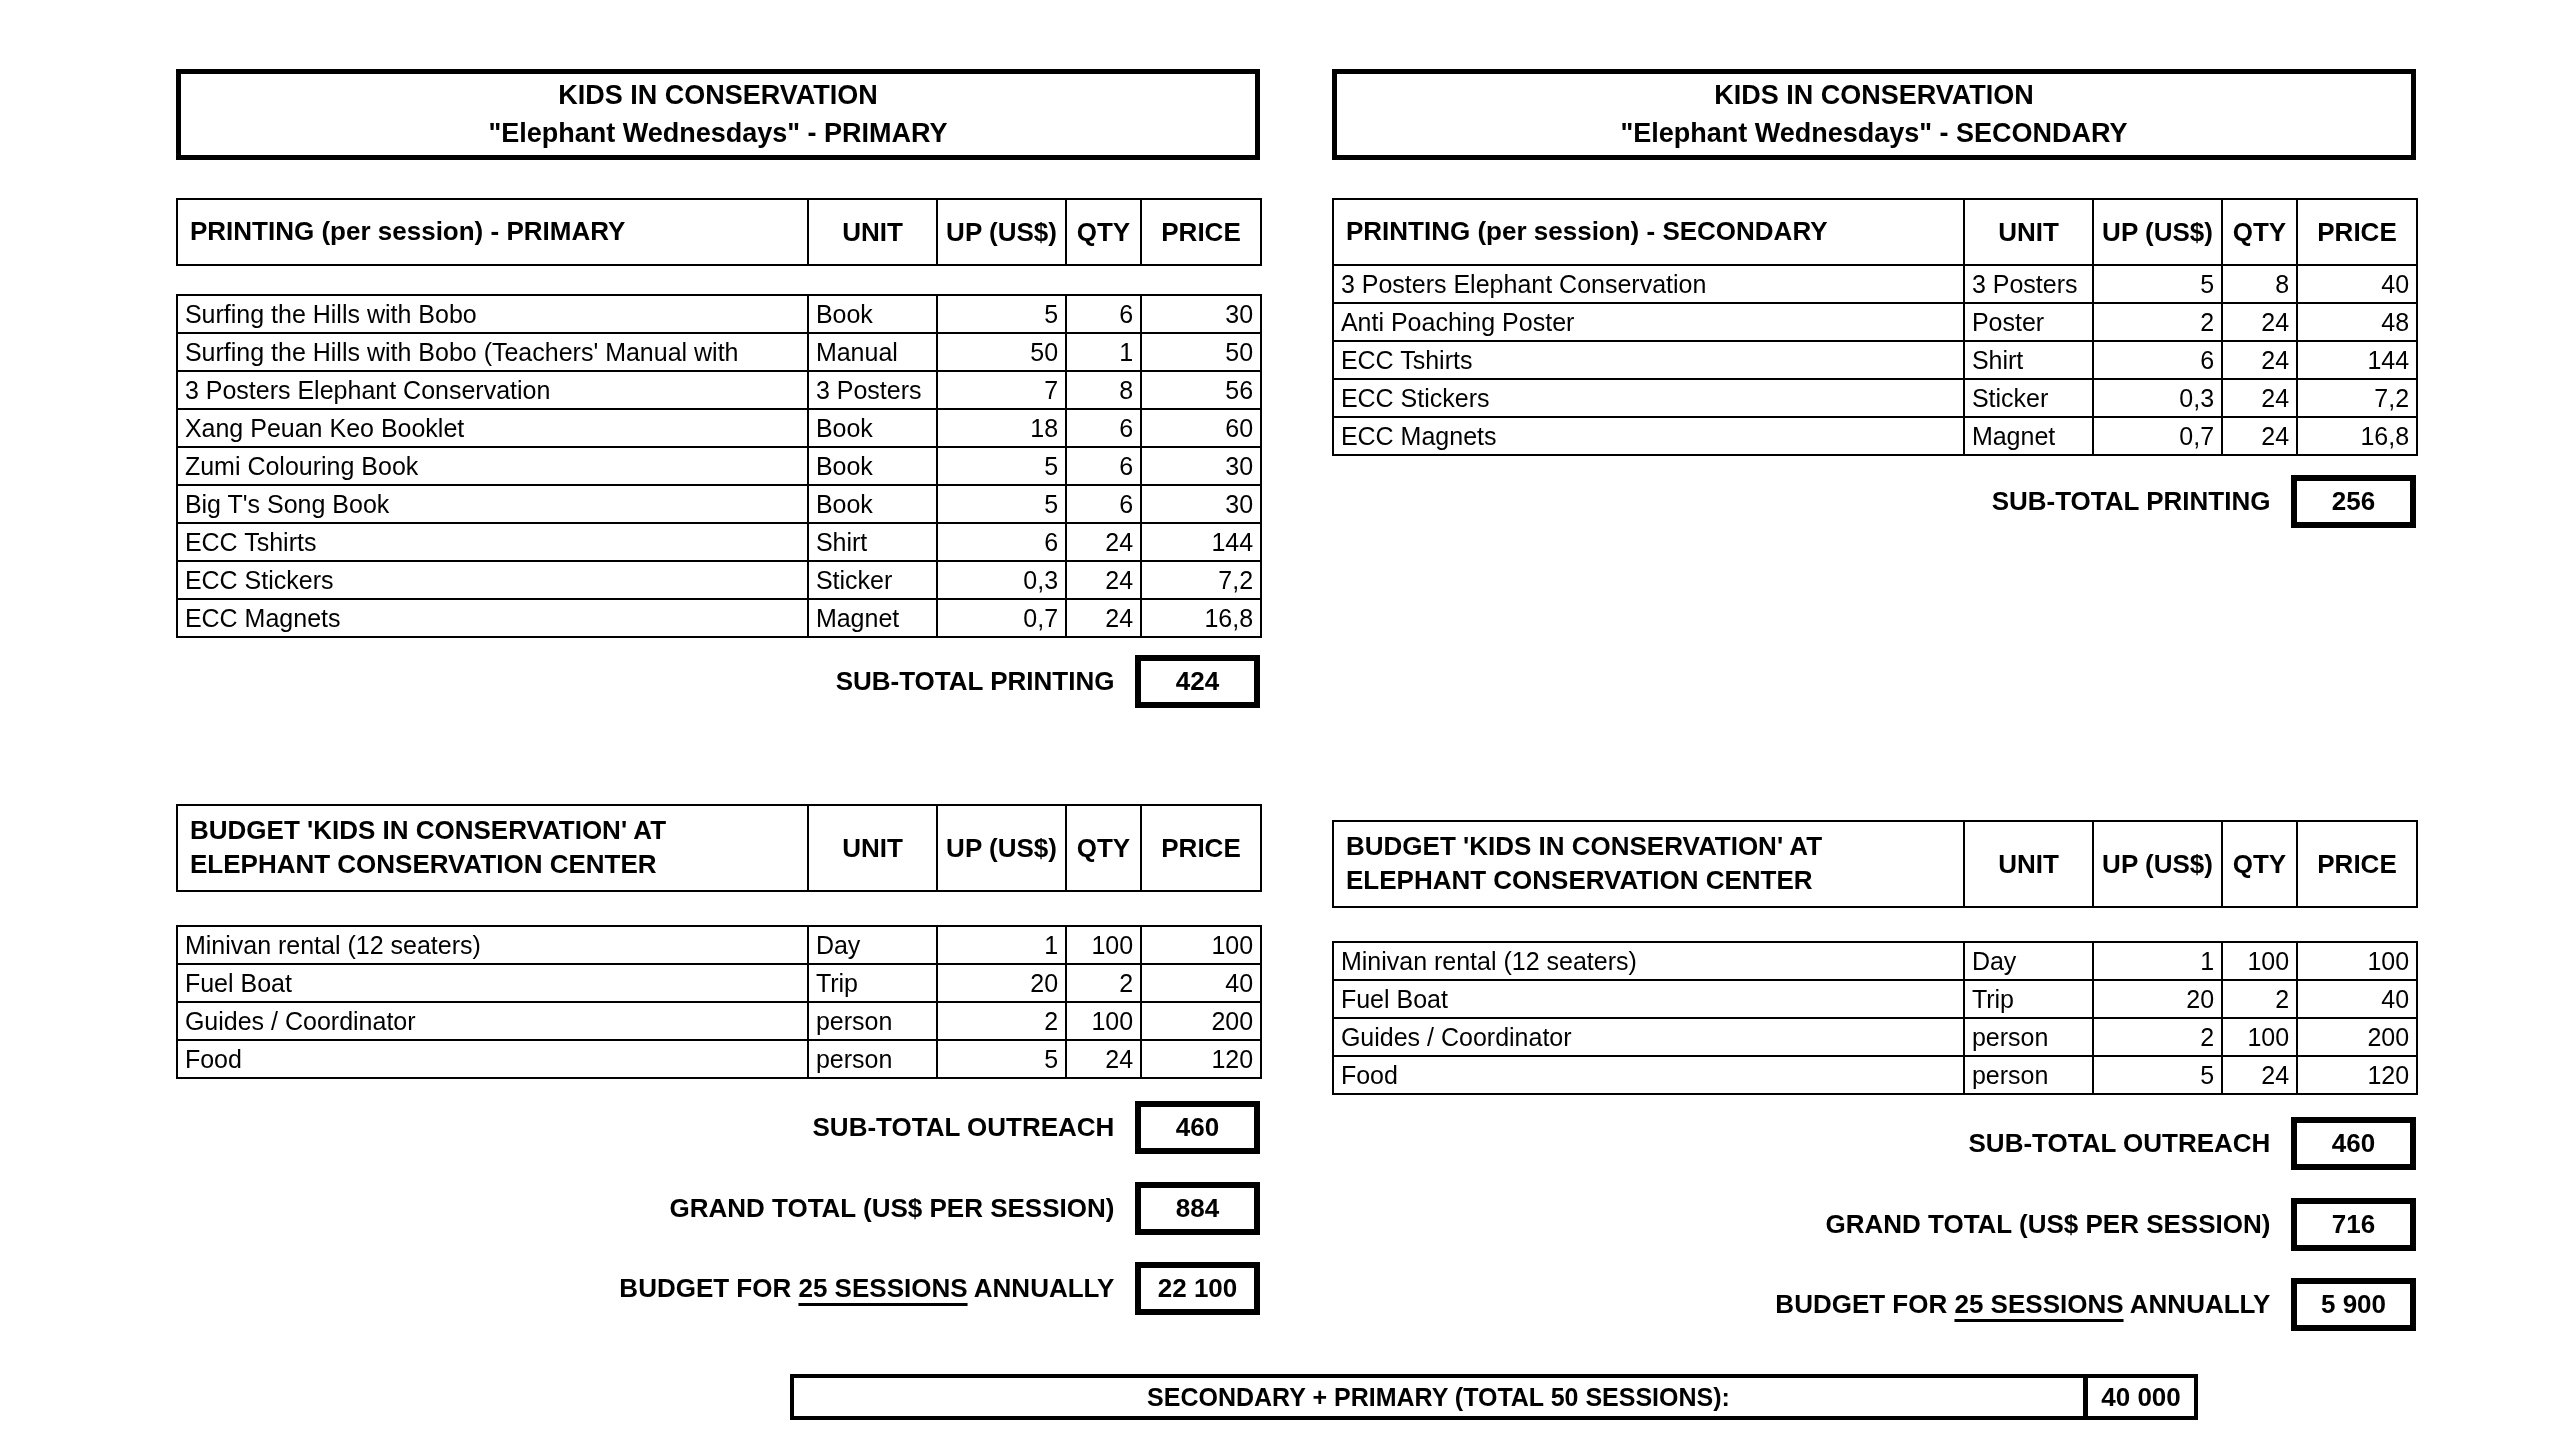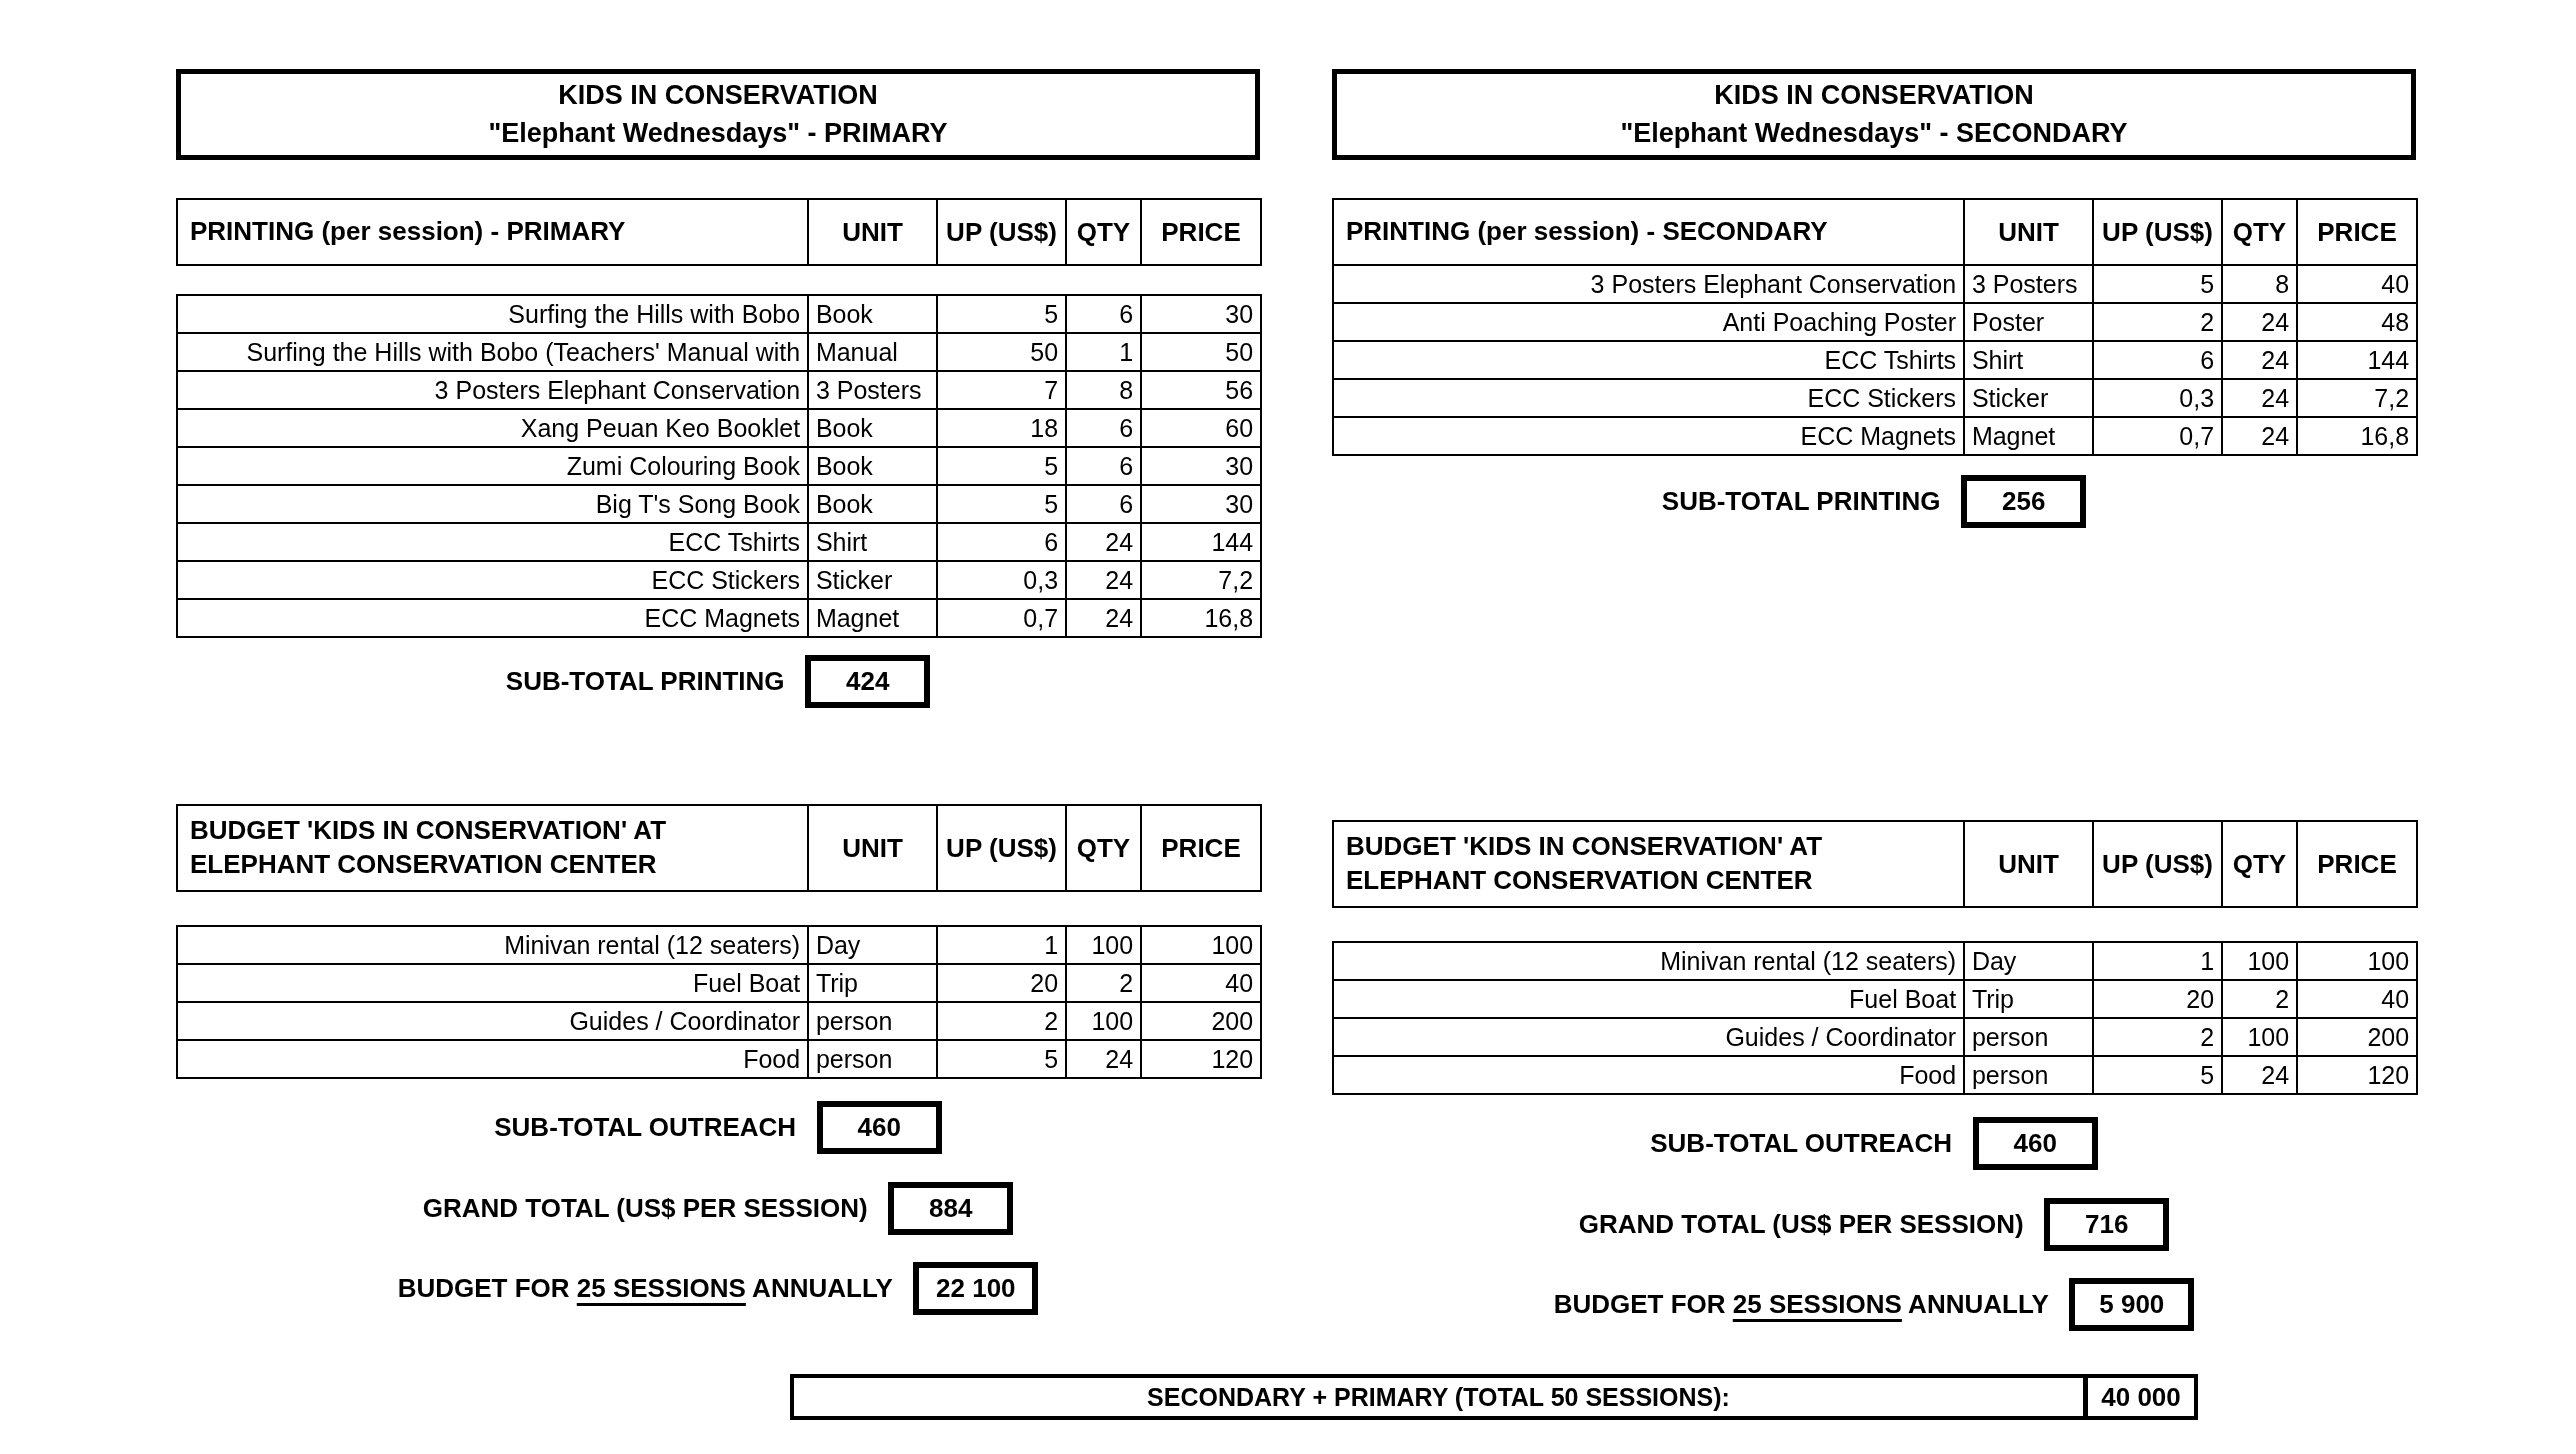--- a/index.html
+++ b/index.html
@@ -53,32 +53,32 @@
   }
   .grid .h-item {
     text-align: left;
     padding-left: 12px;
     white-space: normal;
     line-height: 1.3;
   }
   .printing-header th, .printing-table thead th { height: 66px; }
   .budget-header th { height: 86px; }
   .grid td { height: 38px; }
-  .c-item { text-align: right; padding-left: 8.6px; }
+  .c-item { text-align: left; padding-left: 8.6px; }
   .c-unit { text-align: left; padding-left: 6.9px; }
   .c-num  { text-align: right; padding-right: 6.9px; }
 
   .printing-header, .printing-table { margin-top: 38px; }
   .printing-rows { margin-top: 28px; }
   .budget-rows { margin-top: 33px; }
 
   
   .total-row {
     display: flex;
-    justify-content: center;
+    justify-content: flex-end;
     align-items: center;
   }
   .total-label {
     font-size: 26px;
     font-weight: 700;
     text-align: right;
     margin-right: 20.6px;
     white-space: nowrap;
   }
   .total-box {

